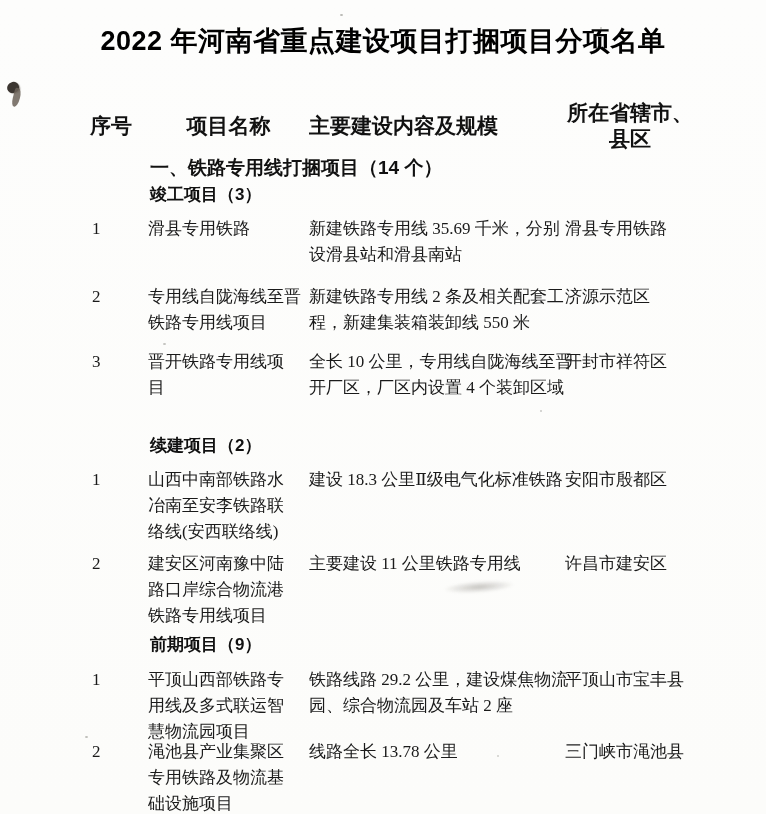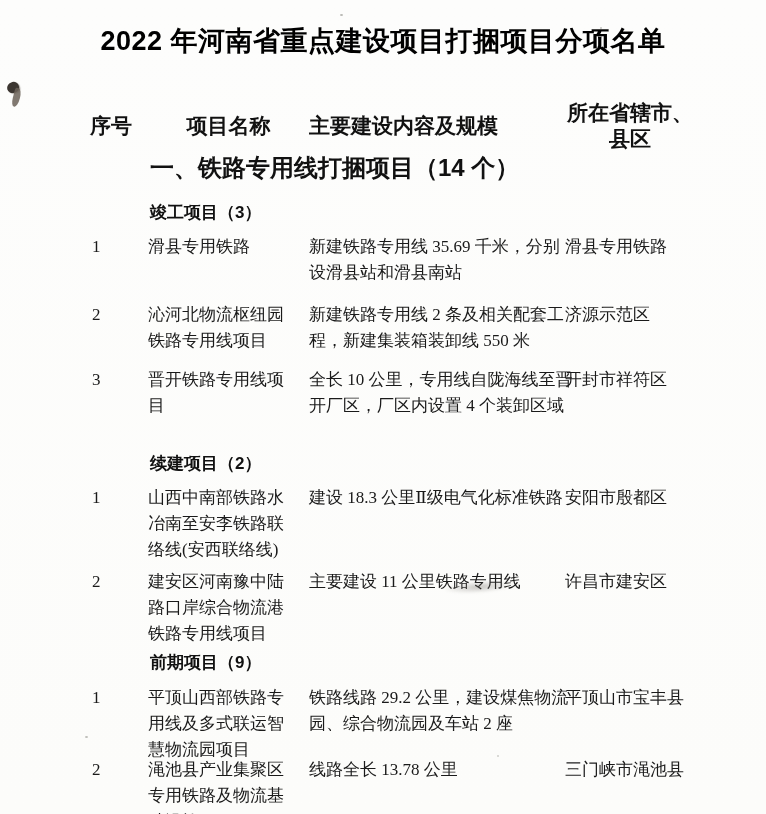--- a/index.html
+++ b/index.html
@@ -33,23 +33,23 @@
   .thead .h-name{text-align:center;}
   .thead .h-content{text-align:left;}
   .thead .h-location{text-align:center;white-space:pre-line;}
 
   
   .category,.group-label{
     font-family:"Liberation Sans","DejaVu Sans",sans-serif;
     font-weight:700;color:#111;
     padding-left:150px;line-height:27px;
   }
-  .category{font-size:24px;margin-top:2px;}
+  .category{font-size:19px;margin-top:2px;}
   .group-label{font-size:17px;}
-  .g1{margin-top:18px;}
+  .g1{}
   .g2{margin-top:31px;}
   .g3{margin-top:2px;}
 
   
   .trow{font-size:17px;line-height:26px;font-weight:500;}
   .trow .c-no{padding-left:2px;}
   .trow .c-name{white-space:pre-line;}
   .trow .c-content .txt{display:block;width:274px;white-space:pre-line;}
   .trow .c-location{white-space:pre-line;}
   .r-after8{margin-top:8px;}
@@ -108,21 +108,21 @@
     <div class="c-name">滑县专用铁路</div>
     <div class="c-content">
         <span class="txt">新建铁路专用线 35.69 千米，分别
 设滑县站和滑县南站</span>
       </div>
     <div class="c-location">滑县专用铁路</div>
   </div>
 
   <div class="grid-row trow r-after16">
     <div class="c-no">2</div>
-    <div class="c-name">沁河北物流枢纽园
+    <div class="c-name">专用线自陇海线至晋
 铁路专用线项目</div>
     <div class="c-content">
         <span class="txt">新建铁路专用线 2 条及相关配套工
 程，新建集装箱装卸线 550 米</span>
       </div>
     <div class="c-location">济源示范区</div>
   </div>
 
   <div class="grid-row trow r-after13">
     <div class="c-no">3</div>

